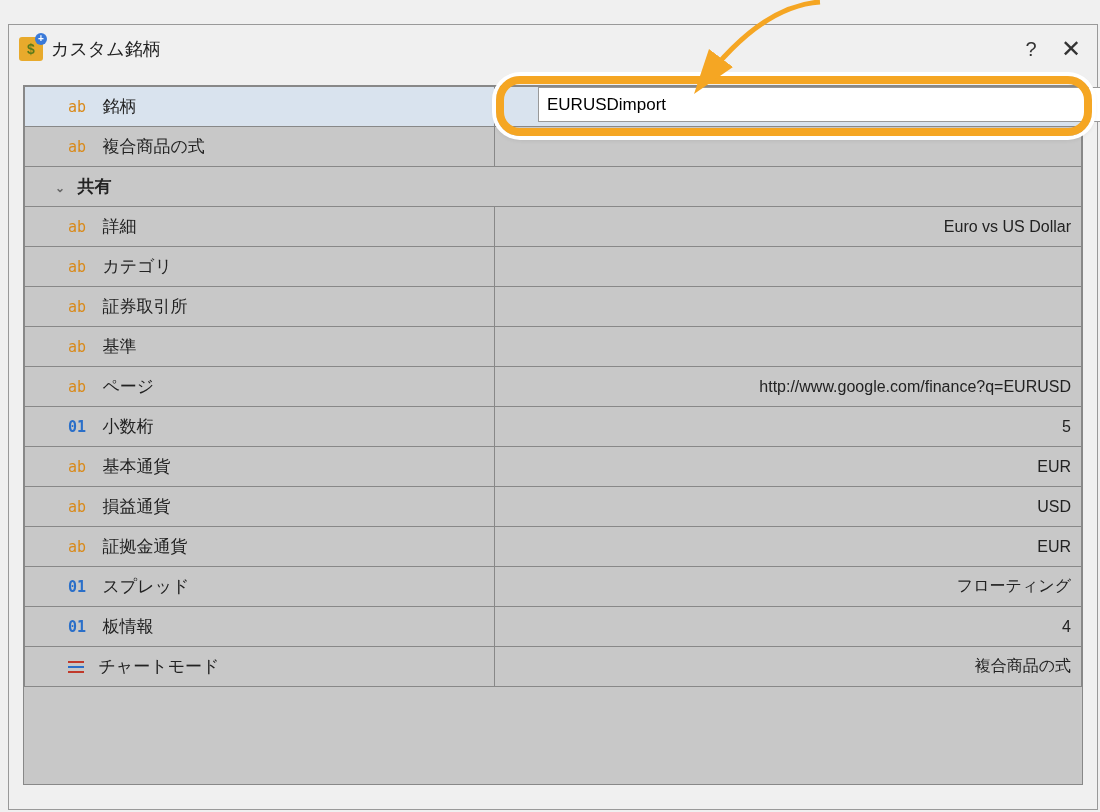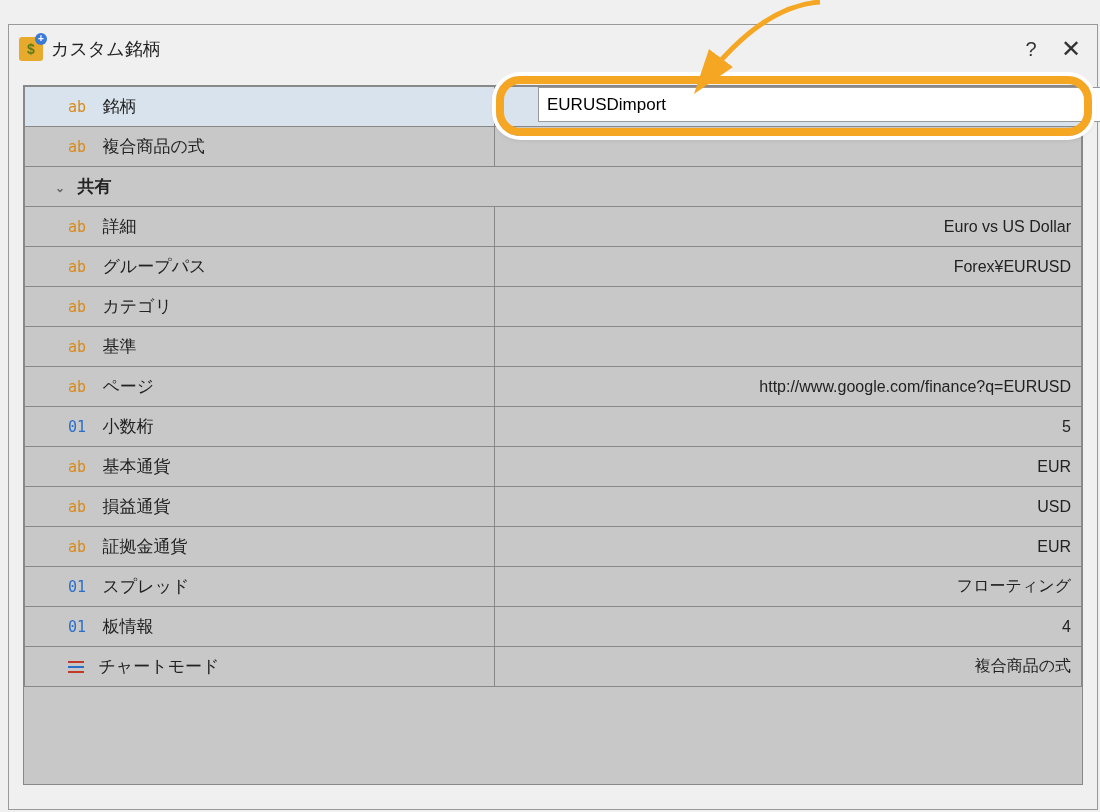--- a/index.html
+++ b/index.html
@@ -108,21 +108,21 @@
   }
   .type-badge {
     display: inline-block;
     width: 24px;
     font-size: 15px;
     font-weight: normal;
     color: #d98a1a;
     margin-right: 6px;
     font-family: Consolas, monospace;
   }
-  .type-badge.num { color: #2a6fc9; }
+  .type-badge.num { color: #2a6fc9; font-weight: bold; }
   .label-text {
     color: #222;
     font-size: 17px;
   }
   .group-row td {
     background: #c8c8c8;
     font-weight: bold;
     padding-left: 26px;
   }
   .chevron {
@@ -221,28 +221,28 @@
       <tr>
         <td class="label-cell">
           <span class="type-badge">ab</span>
           <span class="label-text">詳細</span>
         </td>
         <td class="value-cell">Euro vs US Dollar</td>
       </tr>
       <tr>
         <td class="label-cell">
           <span class="type-badge">ab</span>
-          <span class="label-text">グループパス</span>
-        </td>
-        <td class="value-cell">Forex¥EURUSD</td>
-      </tr>
-      <tr>
-        <td class="label-cell">
-          <span class="type-badge">ab</span>
           <span class="label-text">カテゴリ</span>
+        </td>
+        <td class="value-cell"></td>
+      </tr>
+      <tr>
+        <td class="label-cell">
+          <span class="type-badge">ab</span>
+          <span class="label-text">証券取引所</span>
         </td>
         <td class="value-cell"></td>
       </tr>
       <tr>
         <td class="label-cell">
           <span class="type-badge">ab</span>
           <span class="label-text">基準</span>
         </td>
         <td class="value-cell"></td>
       </tr>

